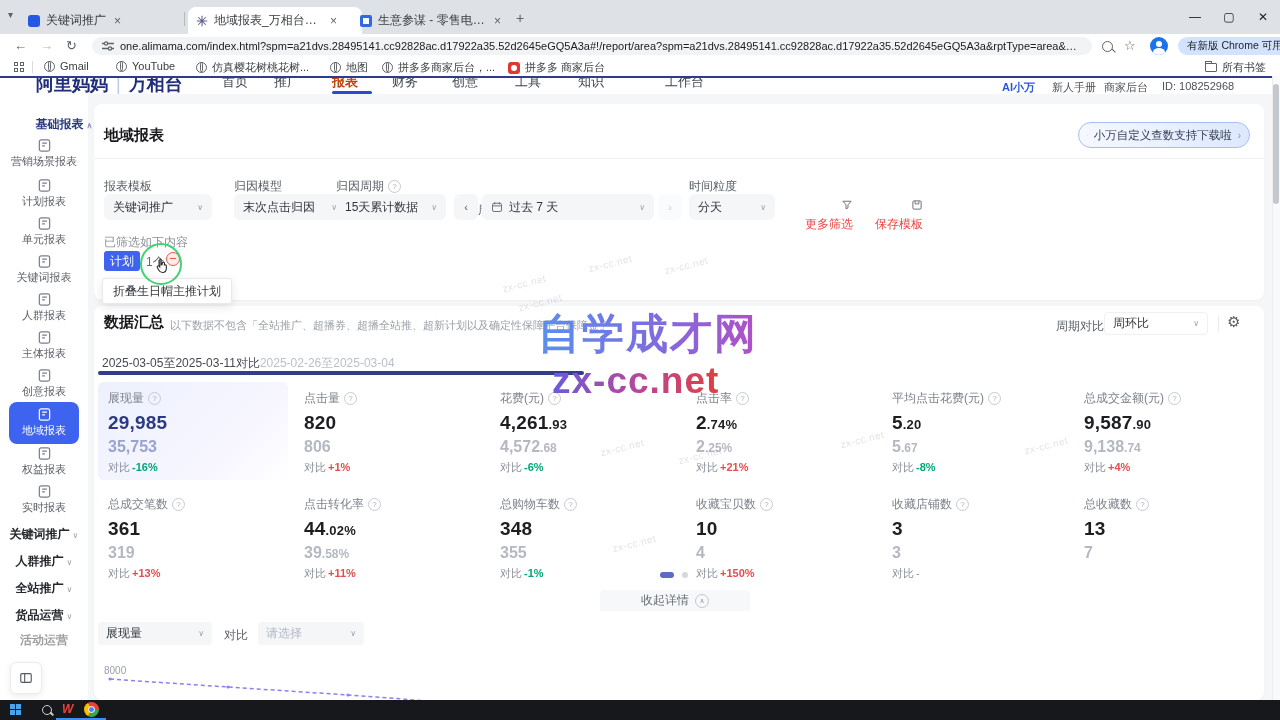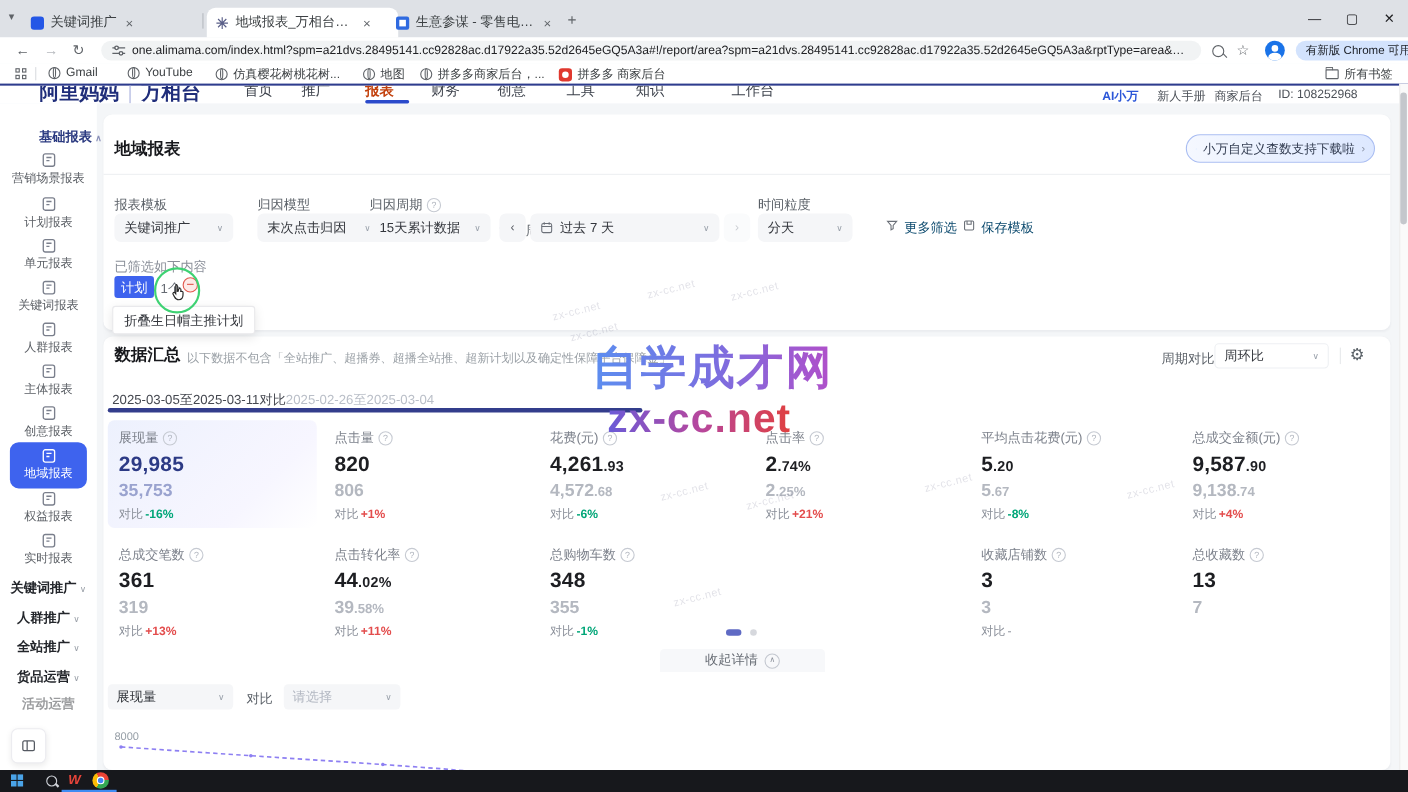--- a/index.html
+++ b/index.html
@@ -80,21 +80,21 @@
   .c1div{position:absolute;left:0;top:54px;width:1170px;height:1px;background:#eef0f2;}
   .banner{position:absolute;left:984px;top:18px;width:172px;height:26px;border:1px solid #a9bdf2;border-radius:14px;background:linear-gradient(90deg,#f5f8ff,#dde8ff);display:flex;align-items:center;gap:6px;padding:0 8px;box-sizing:border-box;}
   .banner .bt{font-size:11.5px;color:#333d52;white-space:nowrap;flex:1;}
   .banner .ar{font-size:10px;color:#8a93a6;}
   .flabel{position:absolute;top:74px;font-size:12px;color:#595f66;white-space:nowrap;}
   .help{display:inline-block;width:11px;height:11px;line-height:11px;border:1px solid #c6cad2;border-radius:50%;color:#adb2bb;font-size:8px;text-align:center;margin-left:4px;vertical-align:1px;}
   .fsel{position:absolute;top:90px;height:26px;background:#f5f6f8;border-radius:6px;display:flex;align-items:center;gap:6px;padding:0 9px;box-sizing:border-box;font-size:12px;color:#33363c;white-space:nowrap;}
   .fsel .chev{margin-left:auto;font-size:8px;color:#9aa1ab;}
   .pbtn{position:absolute;top:90px;width:24px;height:26px;background:#f5f6f8;border-radius:6px;display:flex;align-items:center;justify-content:center;font-size:11px;color:#555a62;box-sizing:border-box;}
   .pbtn.dis{color:#c9ccd2;background:#fafbfc;}
-  .ftact{position:absolute;top:95px;display:flex;align-items:flex-start;gap:5px;font-size:12px;color:#0c4a6e;white-space:nowrap;}
+  .ftact{position:absolute;top:95px;display:flex;align-items:flex-end;gap:5px;font-size:12px;color:#ef4444;white-space:nowrap;flex-direction:column;}
   .filtered{position:absolute;left:10px;top:130px;font-size:12px;color:#8a8f99;}
   .tag{position:absolute;left:10px;top:147px;width:36px;height:20px;background:#3e63ee;border-radius:3px;color:#fff;font-size:12px;display:flex;align-items:center;justify-content:center;}
   .tagcount{position:absolute;left:52px;top:150px;font-size:12px;color:#666b73;}
   .delico{position:absolute;left:72px;top:148px;width:14px;height:14px;border:1.4px solid #e2574d;border-radius:50%;background:#fdeae8;box-sizing:border-box;}
   .delico::after{content:"";position:absolute;left:2.5px;top:4.6px;width:6px;height:1.6px;background:#e2574d;}
   .clickring{position:absolute;left:46px;top:139px;width:38px;height:38px;border:2.5px solid #3ed273;border-radius:50%;z-index:6;}
   .cursor{position:absolute;left:58px;top:152px;z-index:7;}
   .tooltip{position:absolute;left:8px;top:174px;height:24px;background:#fff;border:1px solid #e9e9ec;border-radius:3px;box-shadow:0 3px 10px rgba(0,0,0,.10);display:flex;align-items:center;padding:0 10px;font-size:12px;color:#33363c;white-space:nowrap;z-index:5;}
 
   
@@ -487,20 +487,26 @@
       <div class="mval"><span>44</span><span class="dec">.02%</span></div>
       <div class="mprev"><span>39</span><span class="pdec">.58%</span></div>
       <div class="mcmp"><span>对比</span><span class="cv" data-dir="up">+11%</span></div>
     </div>
     <div class="mcard" style="left:396px;top:182px;">
       <div class="mlabel"><span>总购物车数</span><span class="help">?</span></div>
       <div class="mval"><span>348</span><span class="dec"></span></div>
       <div class="mprev"><span>355</span><span class="pdec"></span></div>
       <div class="mcmp"><span>对比</span><span class="cv" data-dir="down">-1%</span></div>
     </div>
+    <div class="mcard" style="left:592px;top:182px;">
+      <div class="mlabel"><span>收藏宝贝数</span><span class="help">?</span></div>
+      <div class="mval"><span>10</span><span class="dec"></span></div>
+      <div class="mprev"><span>4</span><span class="pdec"></span></div>
+      <div class="mcmp"><span>对比</span><span class="cv" data-dir="up">+150%</span></div>
+    </div>
     <div class="mcard" style="left:788px;top:182px;">
       <div class="mlabel"><span>收藏店铺数</span><span class="help">?</span></div>
       <div class="mval"><span>3</span><span class="dec"></span></div>
       <div class="mprev"><span>3</span><span class="pdec"></span></div>
       <div class="mcmp"><span>对比</span><span class="cv" data-dir="neutral">-</span></div>
     </div>
     <div class="mcard" style="left:980px;top:182px;">
       <div class="mlabel"><span>总收藏数</span><span class="help">?</span></div>
       <div class="mval"><span>13</span><span class="dec"></span></div>
       <div class="mprev"><span>7</span><span class="pdec"></span></div>

